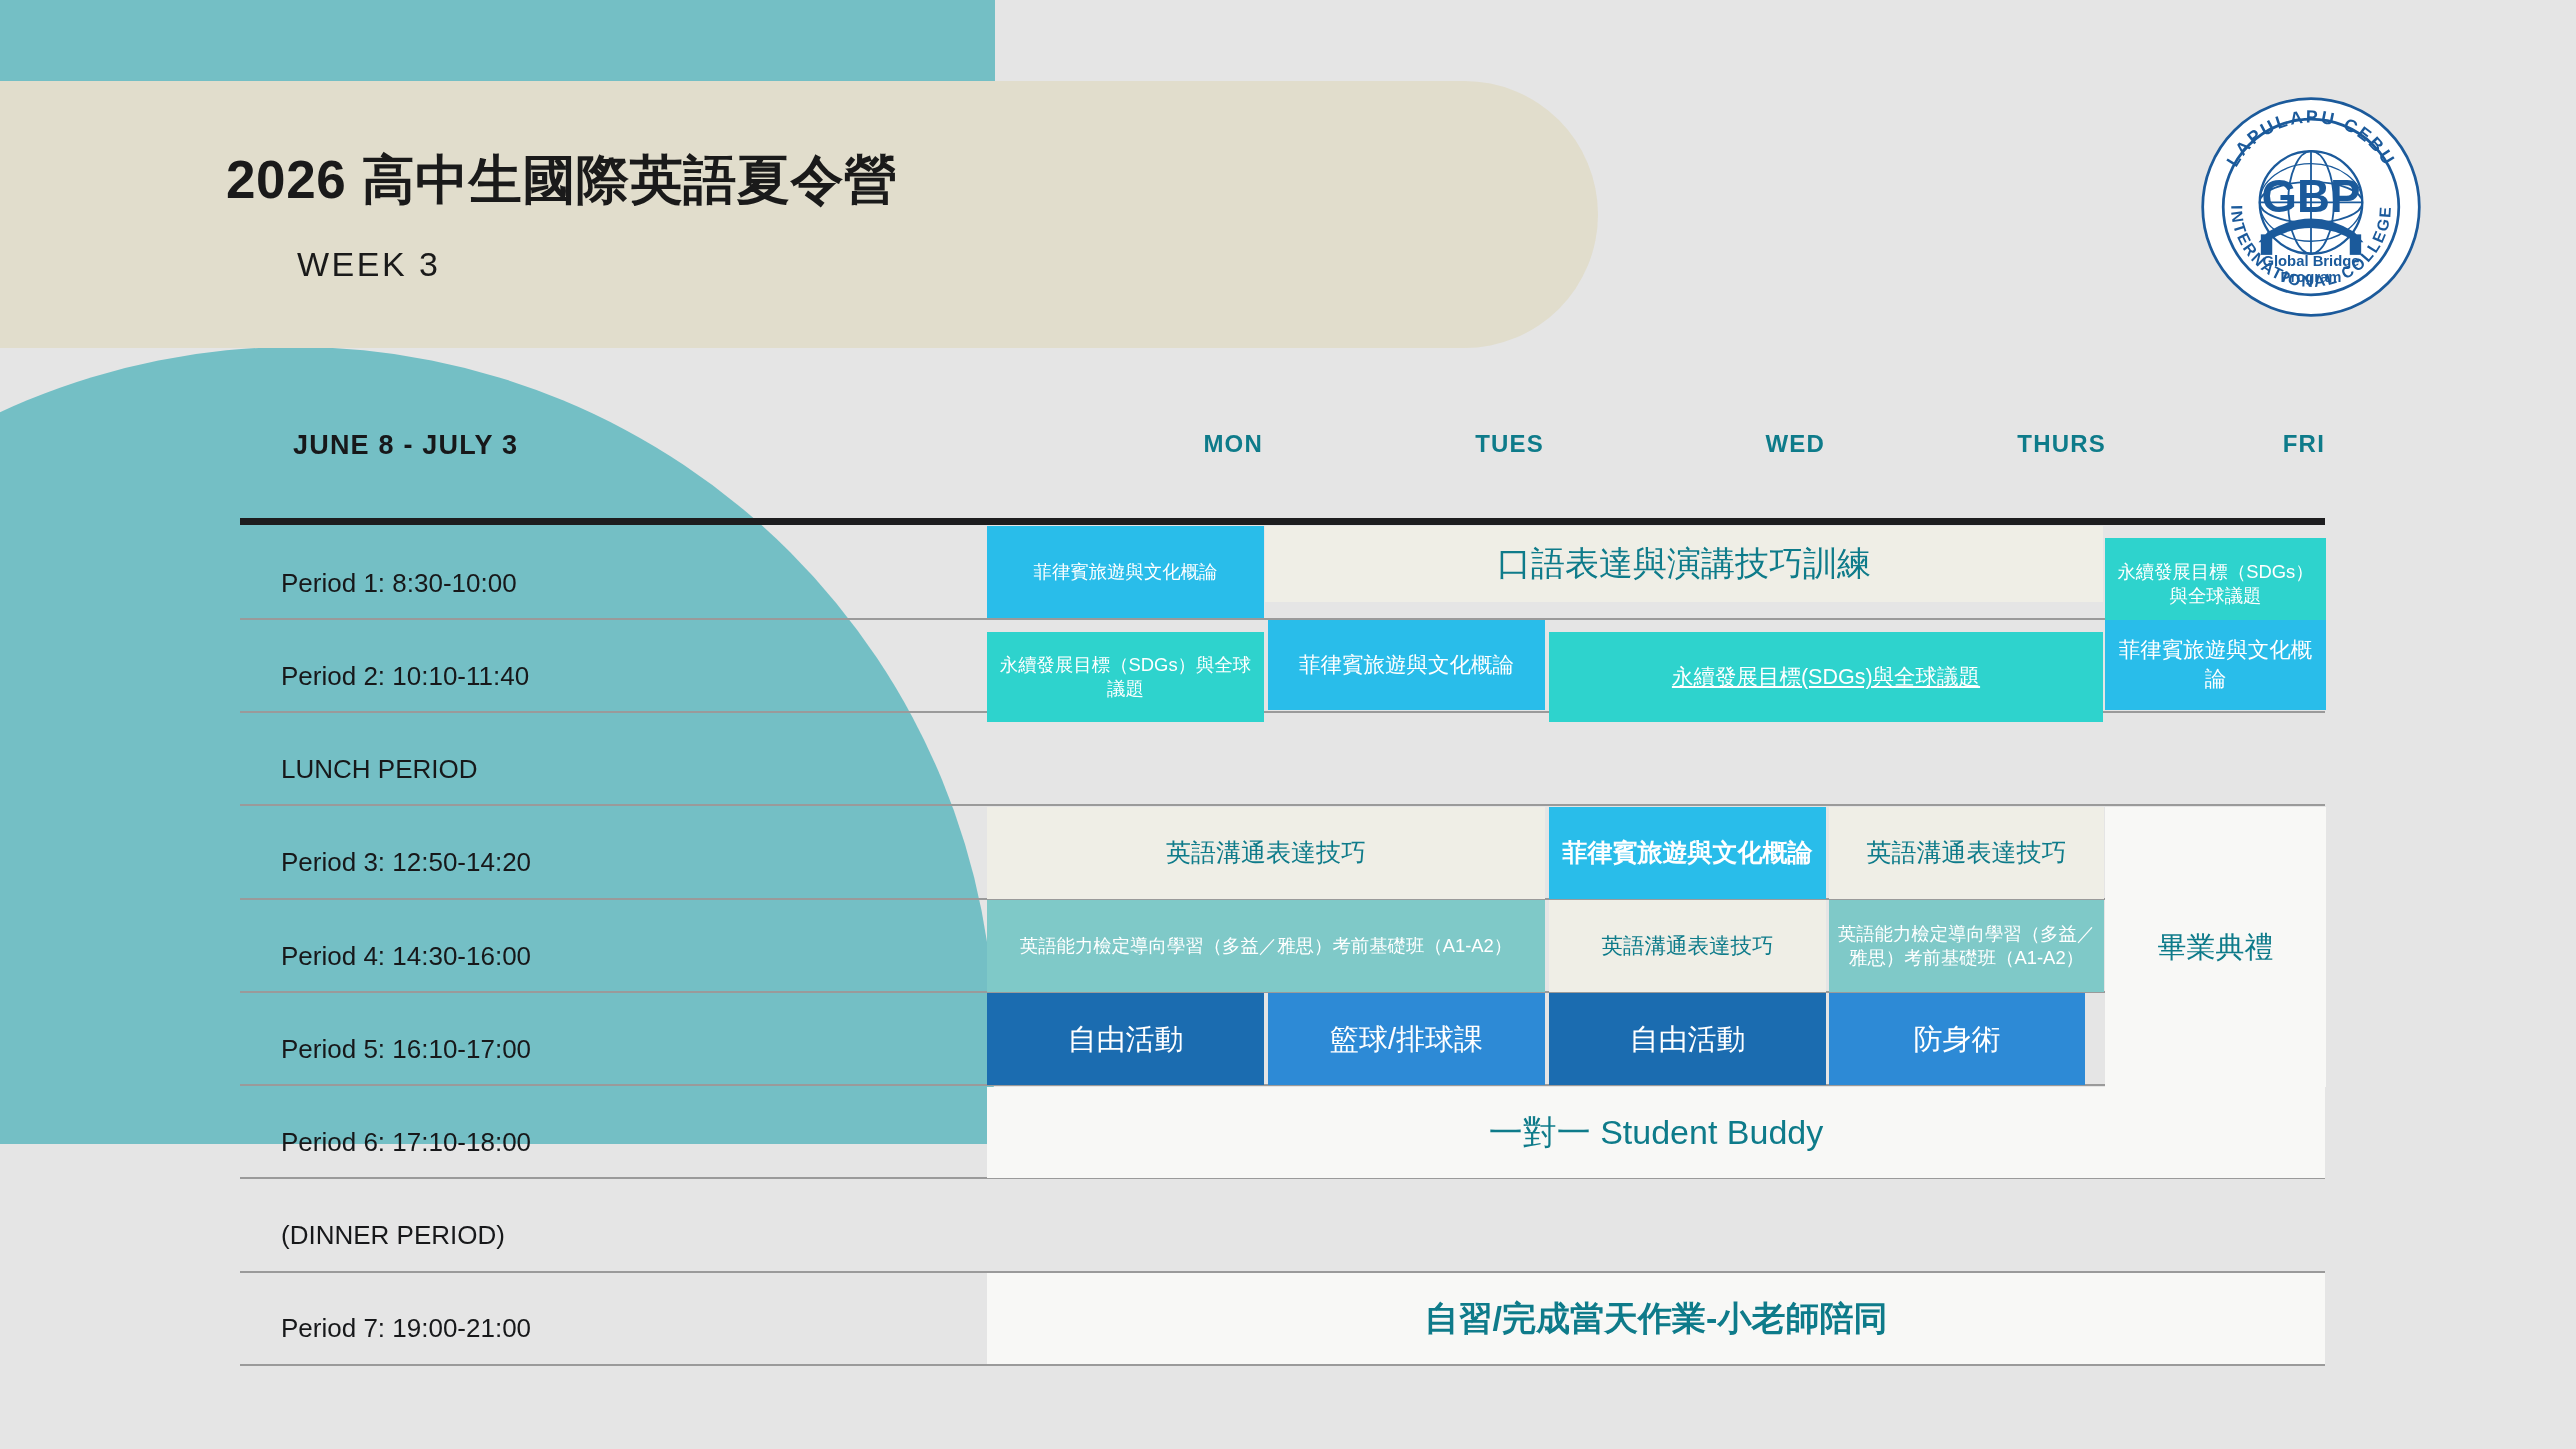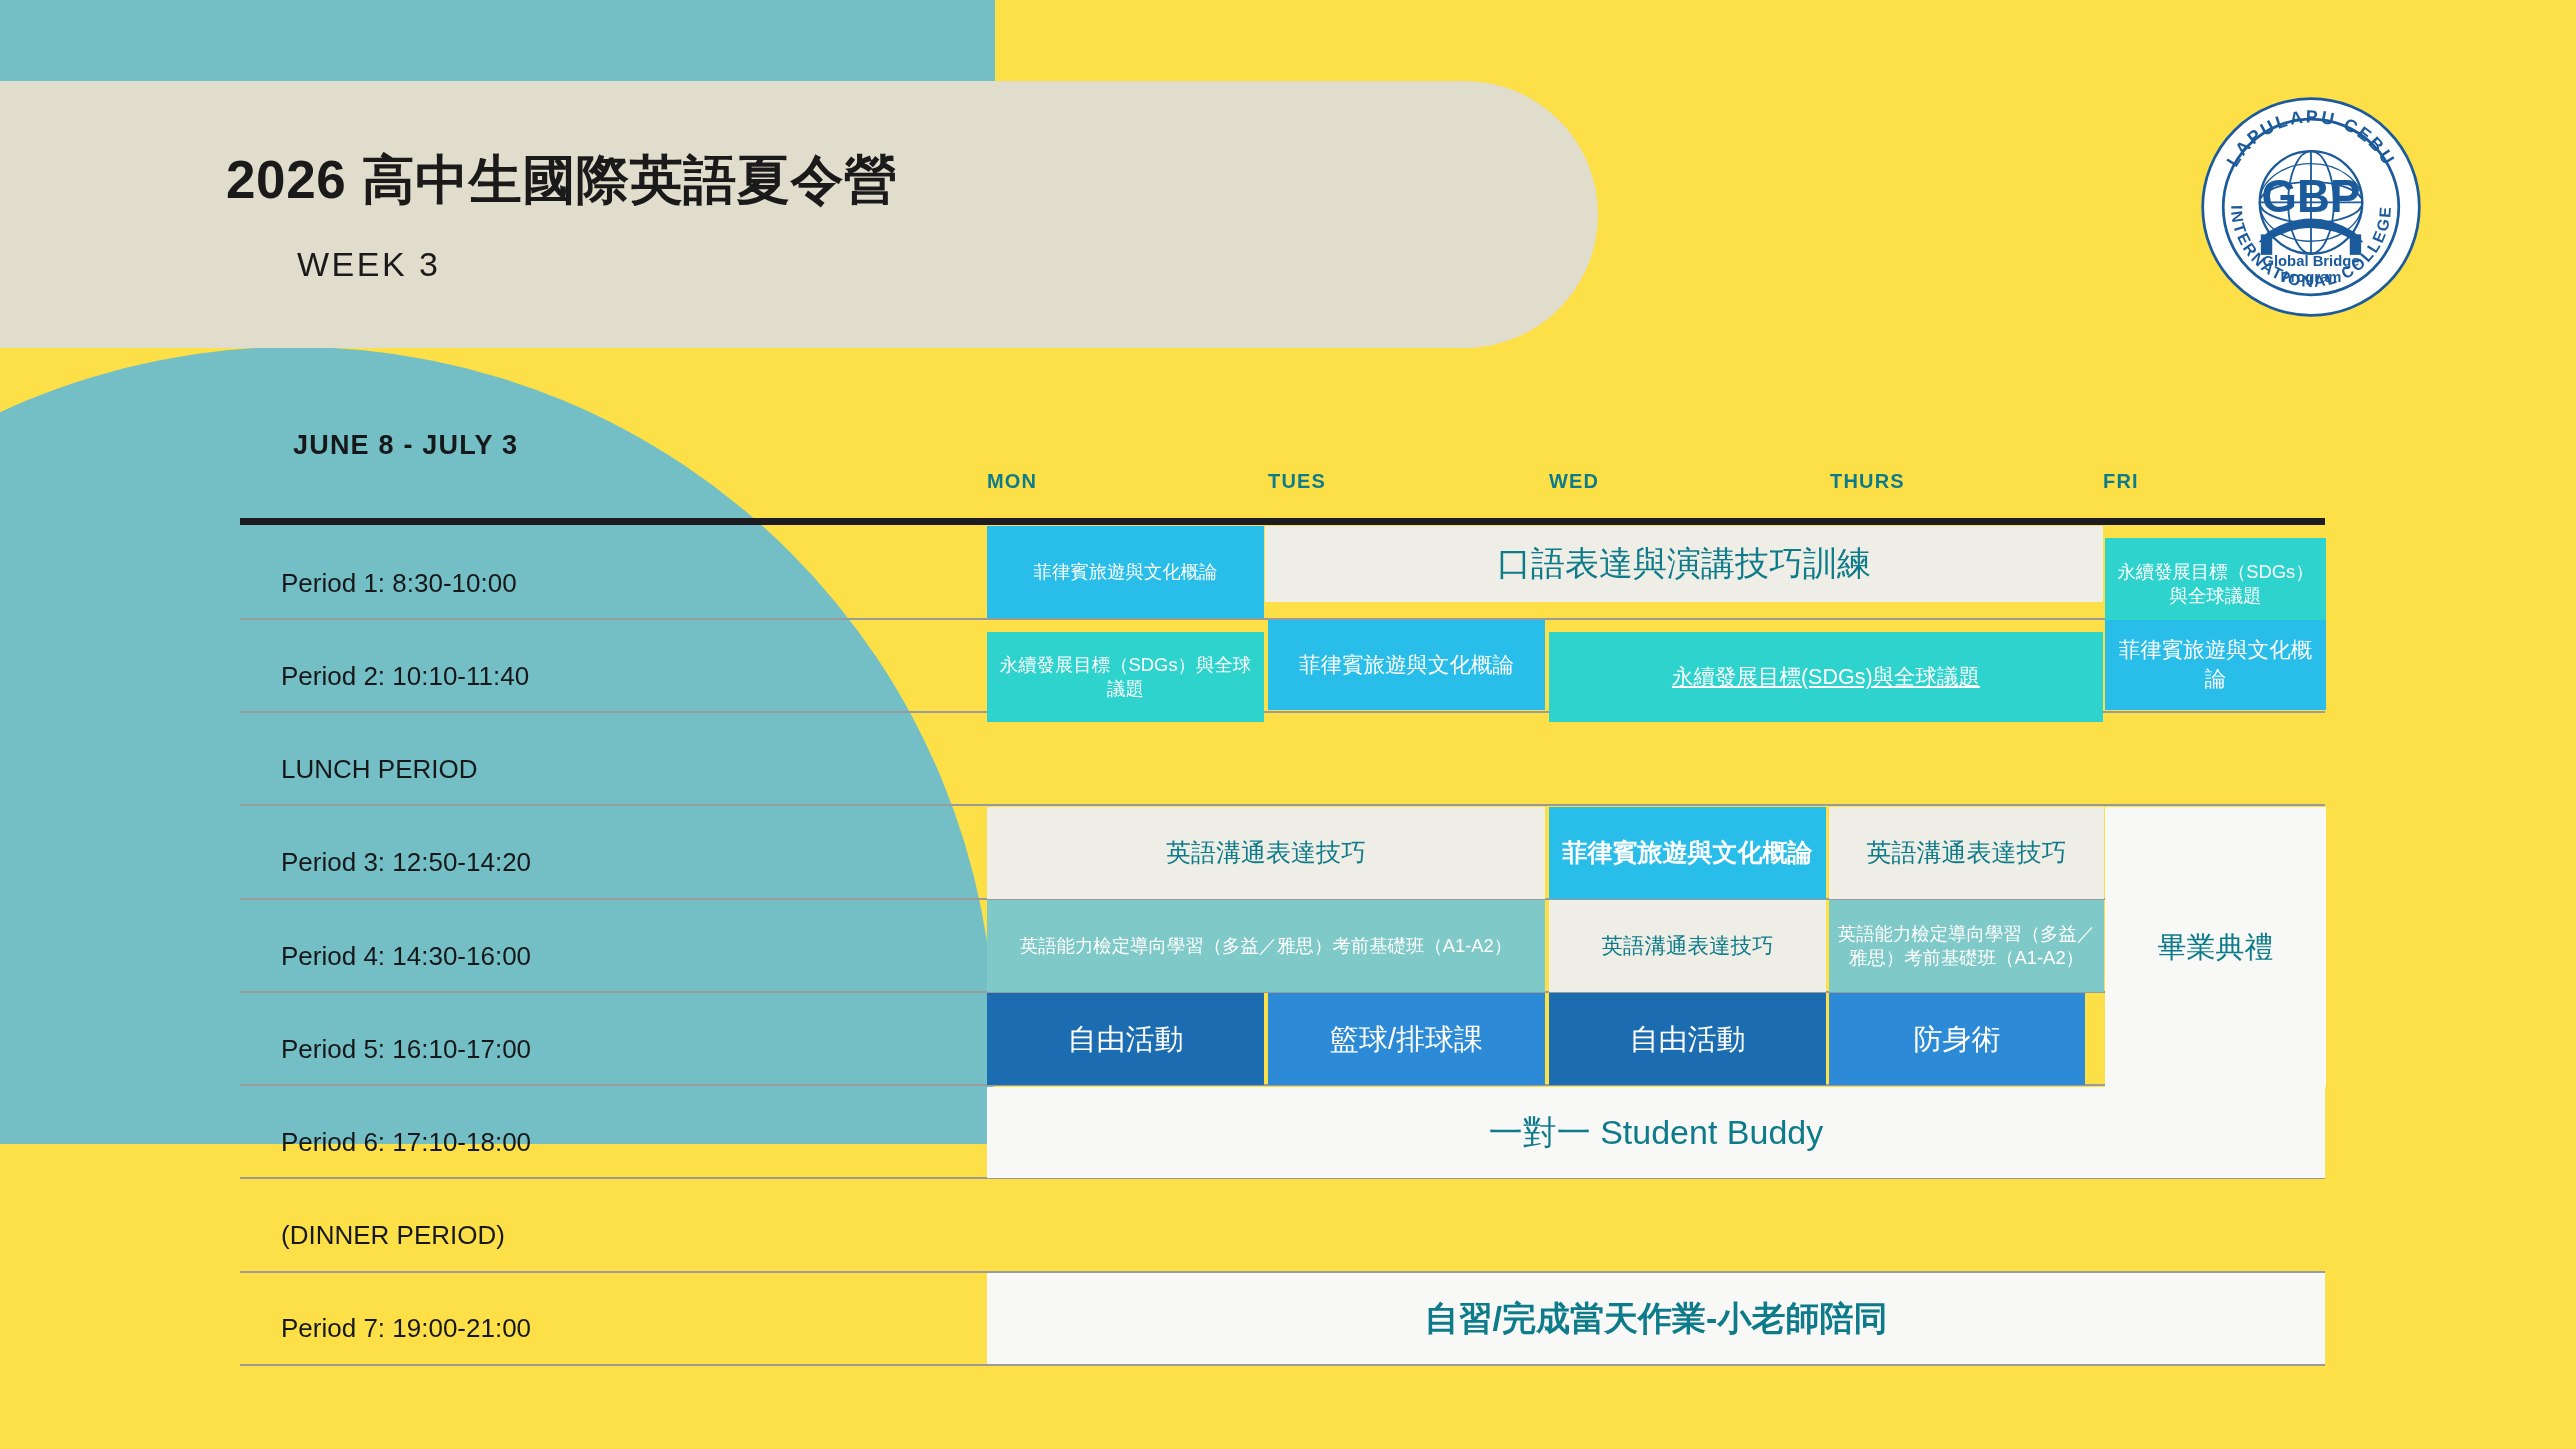--- a/index.html
+++ b/index.html
@@ -7,21 +7,21 @@
   body{
     font-family:"Liberation Sans","DejaVu Sans",sans-serif;
     -webkit-font-smoothing:antialiased;
   }
 
   
   #stage{
     position:relative;
     width:2576px;
     height:1449px;
-    background:#fde047;
+    background:#e5e5e5;
     overflow:hidden;
   }
 
   
   .deco-top-band{
     position:absolute;
     left:0; top:0;
     width:995px; height:347px;
     background:#74bfc5;
   }
@@ -92,27 +92,26 @@
     left:53px; top:50px;
     font-size:27px;
     font-weight:bold;
     letter-spacing:1.2px;
     color:#17181a;
     white-space:nowrap;
   }
   .dayhdr{
     position:absolute;
     top:50px;
-    font-size:20px;
+    font-size:24px;
     font-weight:bold;
     letter-spacing:1.2px;
     color:#0e7b8a;
-    text-align:left;
-    white-space:nowrap;
-    margin-top:40px;
+    text-align:right;
+    white-space:nowrap;
   }
 
   .rule-thick{
     position:absolute;
     left:0; top:138px;
     width:2085px; height:6.7px;
     background:#1d1d1f;
   }
 
   

